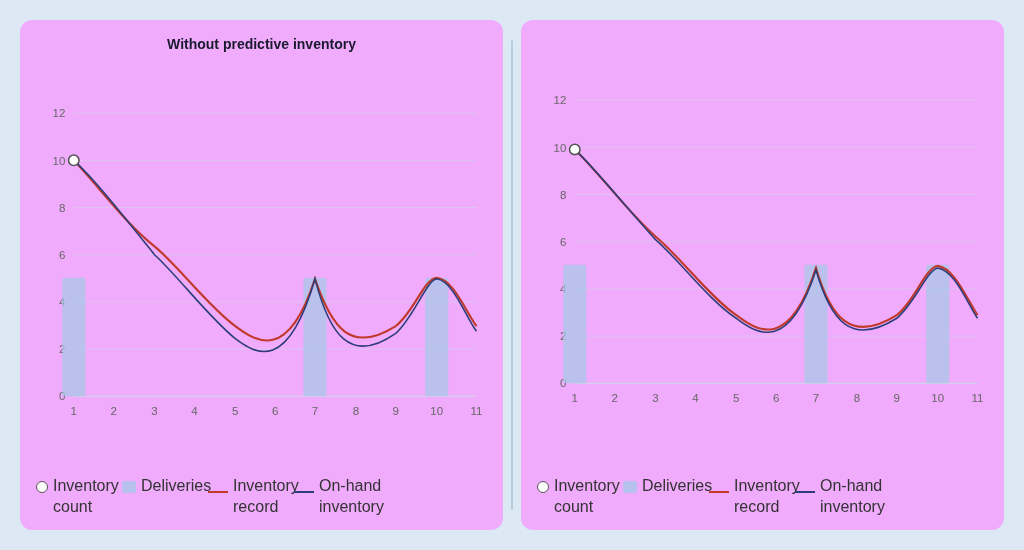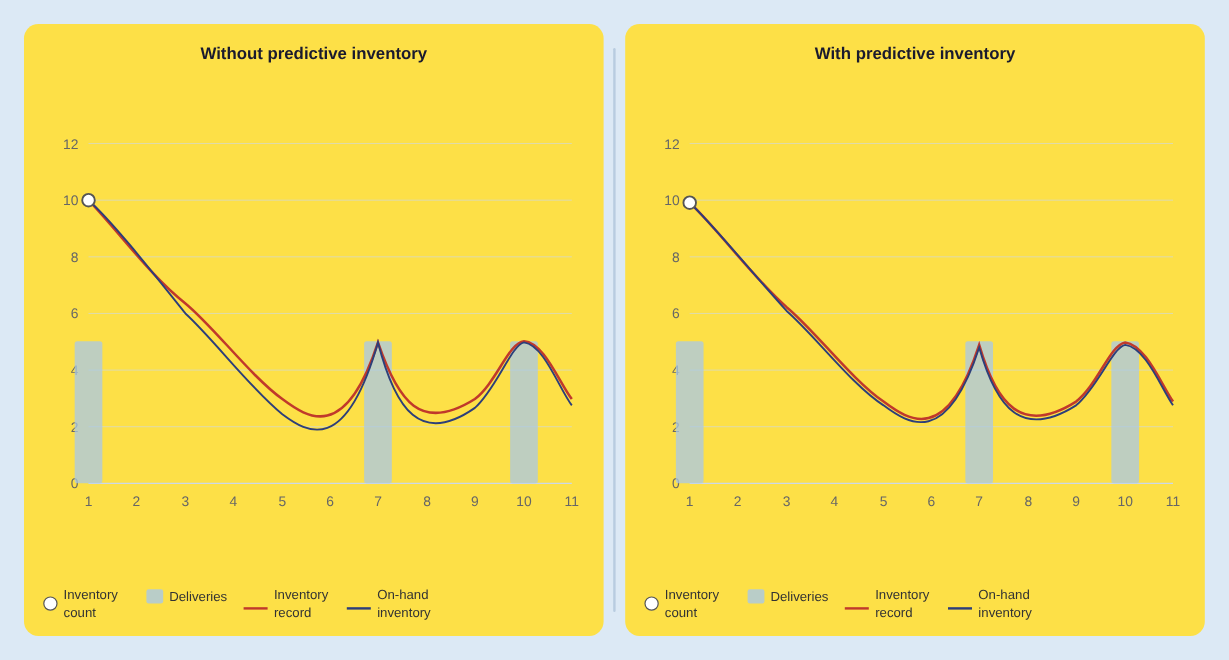--- a/index.html
+++ b/index.html
@@ -15,21 +15,21 @@
     }
     .container {
       display: flex;
       gap: 8px;
       padding: 20px;
       width: 100%;
       height: 100%;
     }
     .chart-panel {
       flex: 1;
-      background: #fde047;
+      background: #f0abfc;
       border-radius: 12px;
       padding: 16px 16px 12px 16px;
       display: flex;
       flex-direction: column;
     }
     .chart-title {
       text-align: center;
       font-size: 14px;
       font-weight: 700;
       color: #1a1a2e;
@@ -47,23 +47,23 @@
     .legend {
       display: flex;
       flex-direction: row;
       gap: 14px;
       margin-top: 8px;
       flex-wrap: wrap;
       align-items: flex-start;
     }
     .legend-item {
       display: flex;
-      align-items: center;
+      align-items: flex-start;
       gap: 5px;
-      font-size: 11px;
+      font-size: 16px;
       color: #333;
       line-height: 1.3;
       max-width: 72px;
     }
     .legend-icon {
       flex-shrink: 0;
       margin-top: 2px;
     }
     .legend-circle {
       width: 12px;
@@ -168,21 +168,20 @@
       <div class="legend-item">
         <span class="legend-icon"><span class="legend-line-blue"></span></span>
         <span>On-hand inventory</span>
       </div>
     </div>
   </div>
 
   <div class="divider"></div>
 
   <div class="chart-panel">
-    <div class="chart-title">With predictive inventory</div>
     <div class="chart-area">
       <svg class="chart-svg" viewBox="0 0 430 310">
 
         <line x1="36" y1="10" x2="420" y2="10" stroke="#ccd8e8" stroke-width="0.5"></line>
         <line x1="36" y1="55" x2="420" y2="55" stroke="#ccd8e8" stroke-width="0.5"></line>
         <line x1="36" y1="100" x2="420" y2="100" stroke="#ccd8e8" stroke-width="0.5"></line>
         <line x1="36" y1="145" x2="420" y2="145" stroke="#ccd8e8" stroke-width="0.5"></line>
         <line x1="36" y1="190" x2="420" y2="190" stroke="#ccd8e8" stroke-width="0.5"></line>
         <line x1="36" y1="235" x2="420" y2="235" stroke="#ccd8e8" stroke-width="0.5"></line>
         <line x1="36" y1="280" x2="420" y2="280" stroke="#ccd8e8" stroke-width="1"></line>

